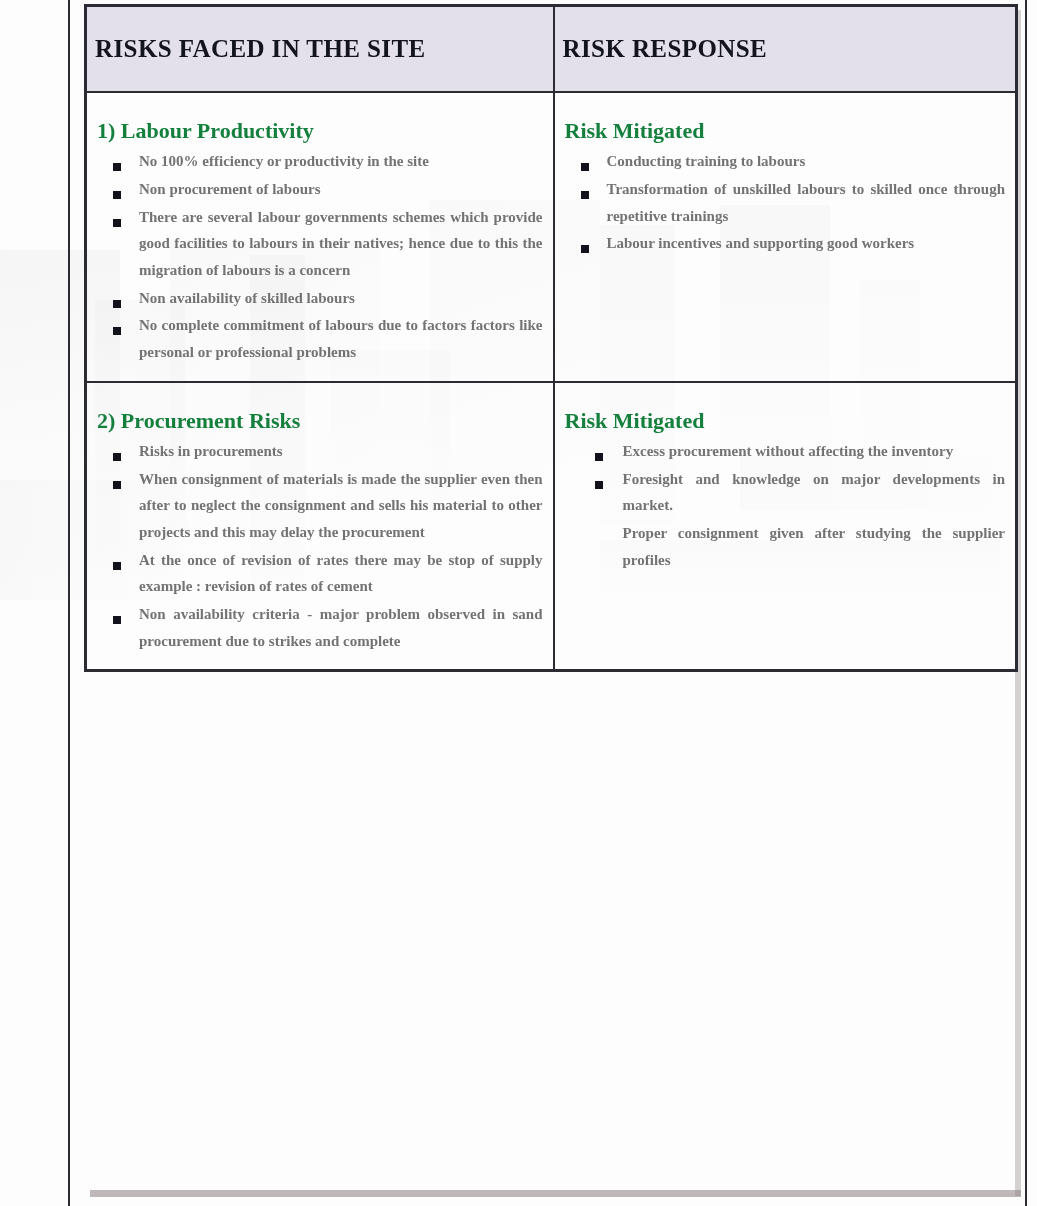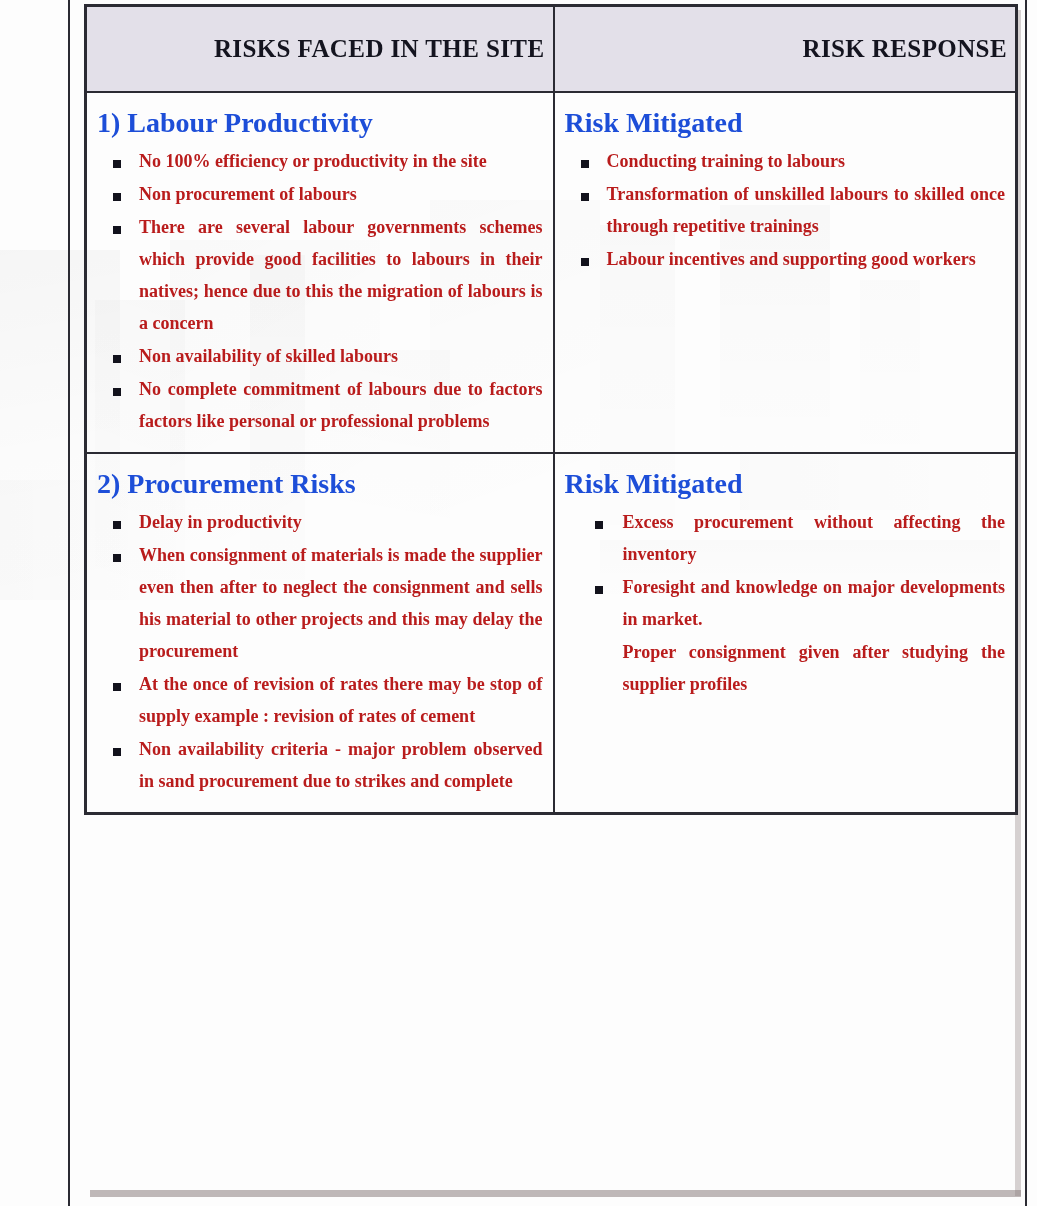--- a/index.html
+++ b/index.html
@@ -106,56 +106,56 @@
   .risk-table td {
     border: 2px solid #2b2b33;
     vertical-align: top;
     background: transparent;
   }
 
   
   .risk-table thead th {
     background: #e3e0e9;
     height: 84px;
-    text-align: right;
+    text-align: left;
     vertical-align: middle;
     font-weight: bold;
     font-size: 25px;
     letter-spacing: .4px;
     color: #14141f;
     padding: 0 8px;
   }
 
   
   .risk-table tbody td {
     padding: 6px 10px 14px 10px;
   }
 
   .cell-heading {
     font-weight: bold;
-    font-size: 28px;
+    font-size: 22px;
     line-height: 1.42;
-    margin: 4px 0 2px 0;
-    color: #1d4ed8;
+    margin: 16px 0 2px 0;
+    color: #15803d;
   }
 
   ul.risk-list {
     list-style: none;
     margin: 0;
     padding: 0;
   }
   ul.risk-list > li {
     position: relative;
     padding-left: 42px;
     margin: 0 0 1px 0;
-    font-size: 18px;
+    font-size: 15px;
     line-height: 1.78;
     text-align: justify;
     text-justify: inter-word;
-    color: #b91c1c;
+    color: #737373;
     font-weight: 600;
   }
   ul.risk-list > li.no-bullet {
     
   }
   ul.risk-list > li:not(.no-bullet)::before {
     content: "";
     position: absolute;
     left: 16px;
     top: 15px;
@@ -239,21 +239,21 @@
             <li>Transformation of unskilled labours to skilled once through repetitive trainings</li>
             <li>Labour incentives and supporting good workers</li>
           </ul>
         </td>
       </tr>
 
       <tr>
         <td>
           <div class="cell-heading">2) Procurement Risks</div>
           <ul class="risk-list">
-            <li>Delay in productivity</li>
+            <li>Risks in procurements</li>
             <li>When consignment of materials is made the supplier even then after to neglect the consignment and sells his material to other projects and this may delay the procurement</li>
             <li>At the once of revision of rates there may be stop of supply example : revision of rates of cement</li>
             <li>Non availability criteria - major problem observed in sand procurement due to strikes and complete</li>
           </ul>
         </td>
         <td>
           <div class="cell-heading">Risk Mitigated</div>
           <ul class="risk-list indented">
             <li>Excess procurement without affecting the inventory</li>
             <li>Foresight and knowledge on major developments in market.</li>

